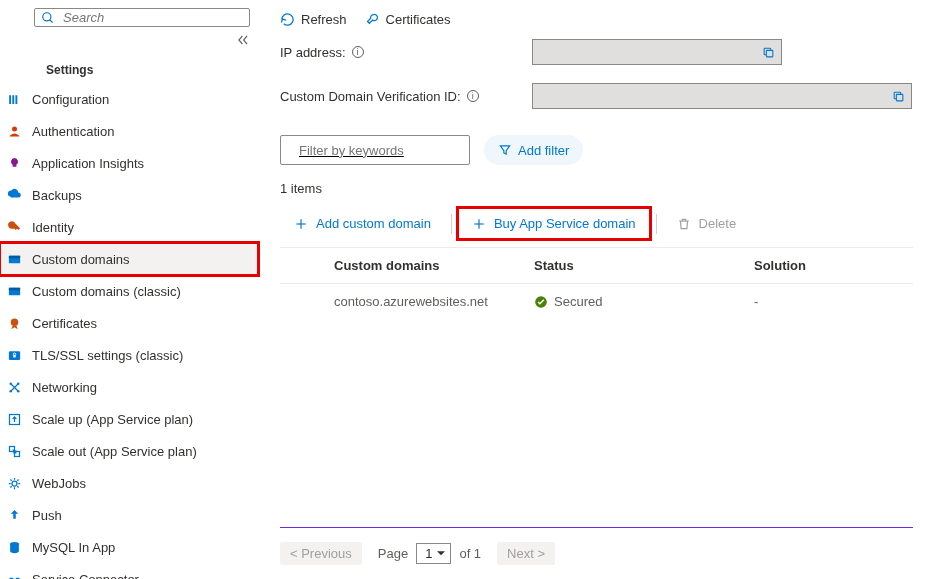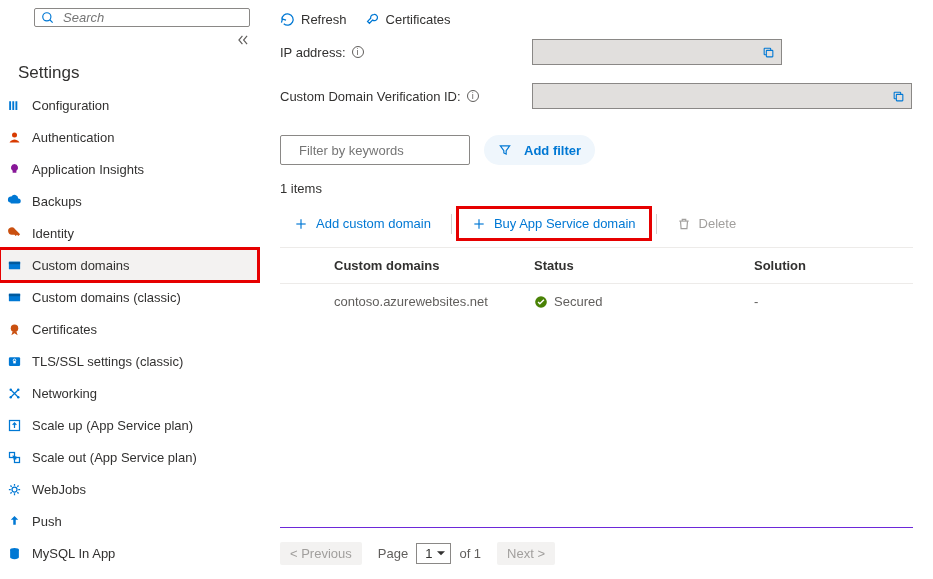--- a/index.html
+++ b/index.html
@@ -40,23 +40,24 @@
     border: none;
     outline: none;
     flex: 1;
     font-size: 13px;
     font-style: italic;
     color: #605e5c;
     background: transparent;
   }
   .collapse-chevron { color: #605e5c; cursor: pointer; }
   .section-label {
-    font-weight: 400;
+    font-weight: 700;
     padding: 6px 16px 6px 18px;
-    font-size: 17px;
+    font-size: 12px;
+    margin-left: 28px;
   }
   .nav-item {
     display: flex;
     align-items: center;
     gap: 10px;
     padding: 6px 16px 6px 6px;
     cursor: pointer;
     position: relative;
     height: 32px;
   }
@@ -148,33 +149,32 @@
     display: flex;
     align-items: center;
     gap: 8px;
     border: 1px solid #8a8886;
     border-radius: 2px;
     height: 30px;
     width: 190px;
     padding: 0 8px;
   }
   .filter-input input {
-    border: none; outline: none; flex: 1; font-size: 13px; background: transparent;
+    border: none; outline: none; flex: 1; font-size: 13px; background: transparent; text-decoration: underline;
   }
   .pill {
     display: flex;
     align-items: center;
-    gap: 12px;
+    gap: 6px;
     height: 30px;
     padding: 0 14px;
     border-radius: 15px;
     background: #eff6fc;
     color: #0078d4;
     cursor: pointer;
-    font-weight: bold;
   }
   .item-count { margin: 6px 0 14px 0; }
   .action-row {
     display: flex;
     align-items: center;
     gap: 6px;
     margin-bottom: 10px;
   }
   .action-btn {
     display: flex;

